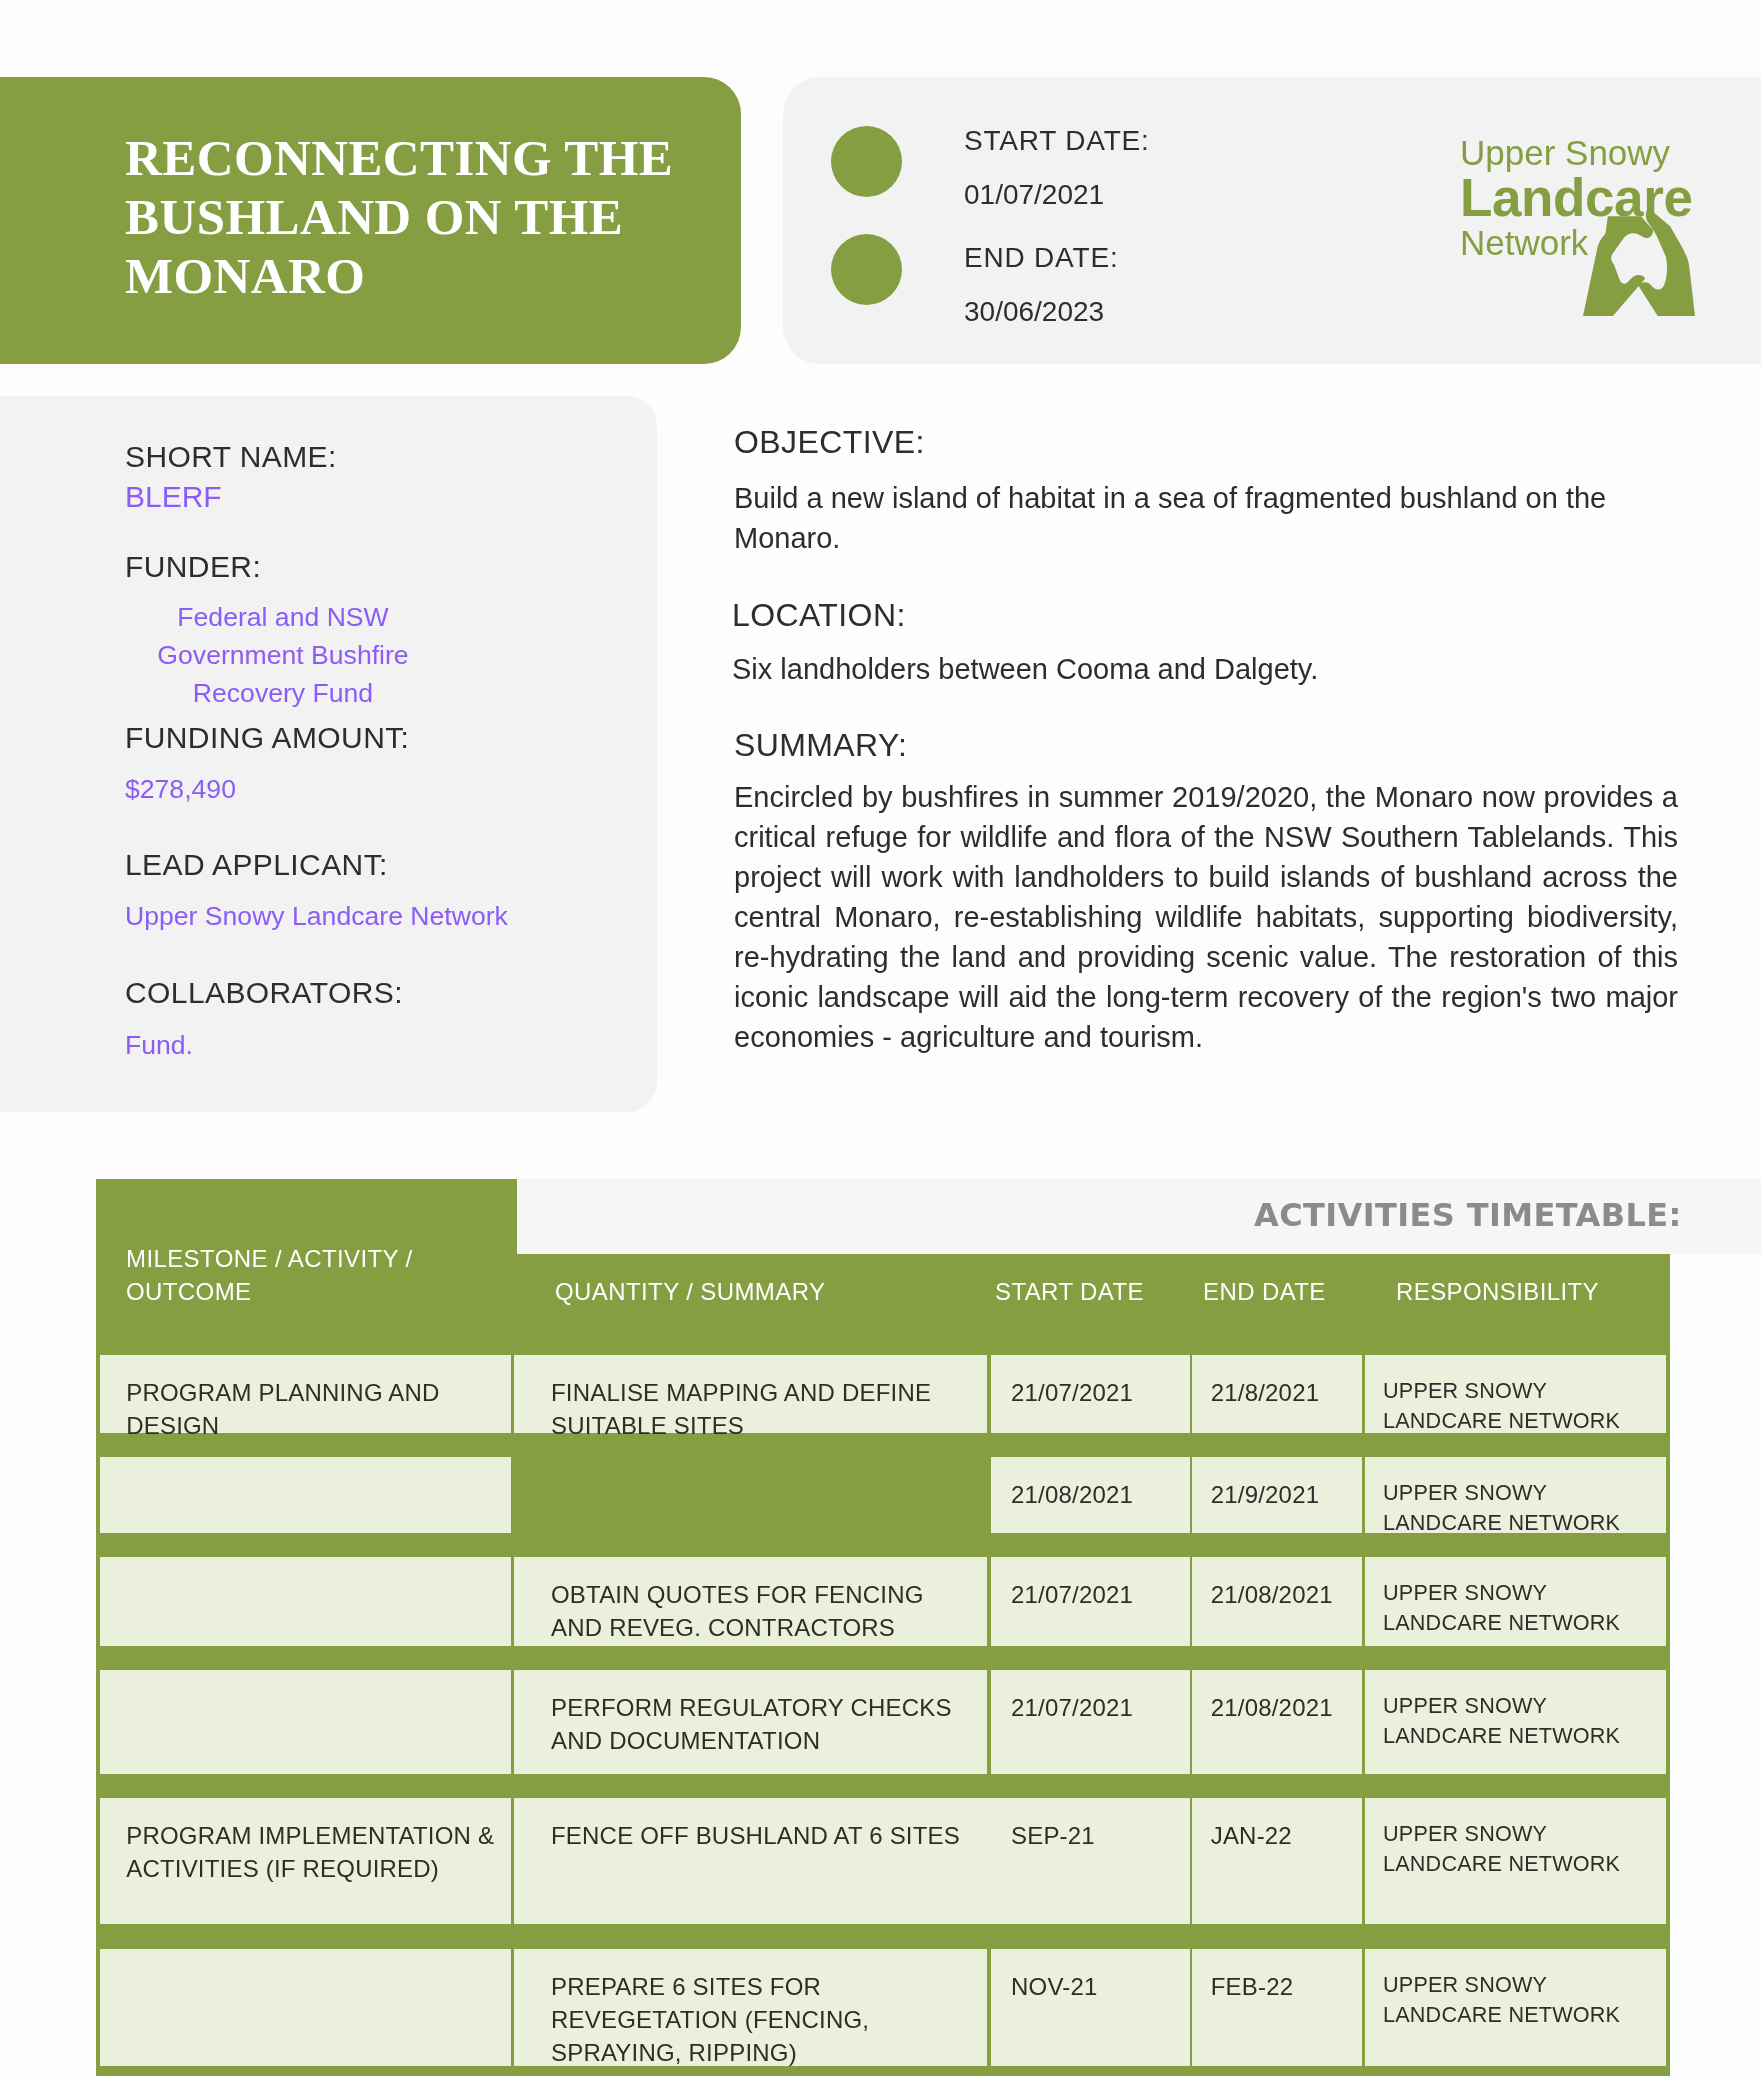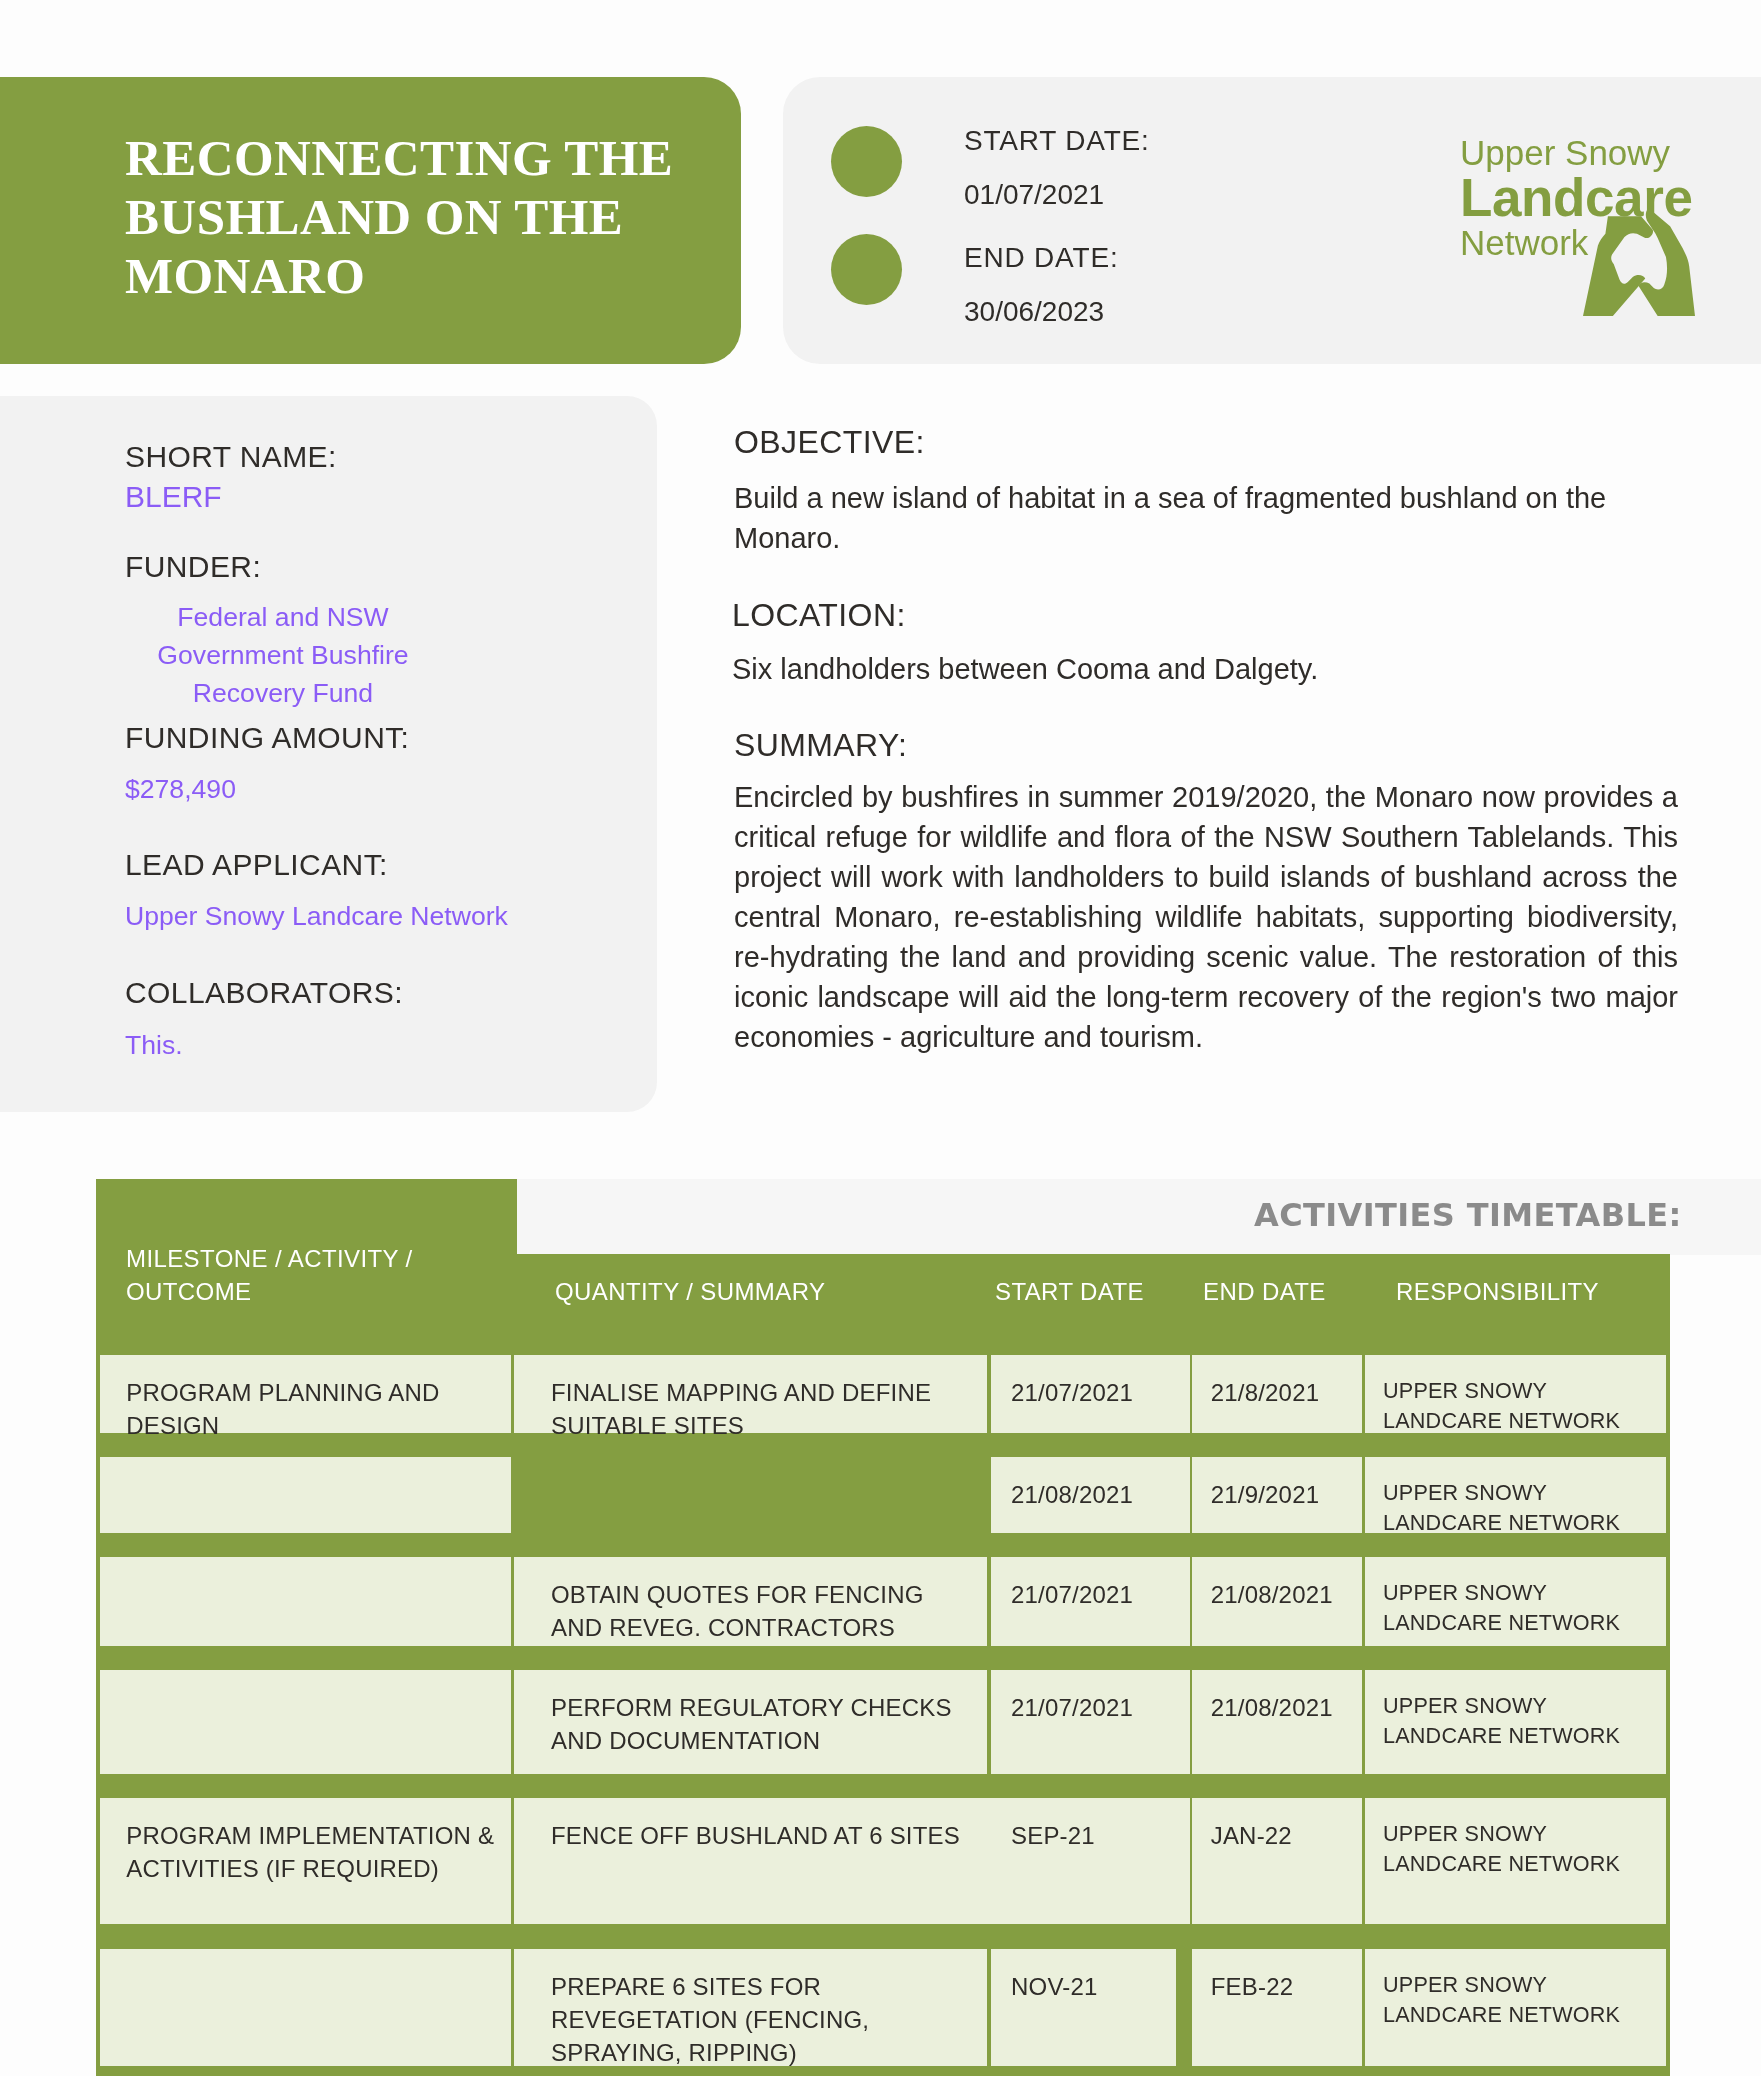--- a/index.html
+++ b/index.html
@@ -103,21 +103,21 @@
 <div id="info-panel" class="abs"></div>
 <div class="abs info-label" style="top:440px;">SHORT NAME:</div>
 <div class="abs info-val" style="top:478px; font-size:30px;">BLERF</div>
 <div class="abs info-label" style="top:550px;">FUNDER:</div>
 <div class="abs info-val" style="top:598px; width:316px;">Federal and NSW Government Bushfire Recovery Fund</div>
 <div class="abs info-label" style="top:721px;">FUNDING AMOUNT:</div>
 <div class="abs info-val" style="top:770px;">$278,490</div>
 <div class="abs info-label" style="top:848px;">LEAD APPLICANT:</div>
 <div class="abs info-val" style="top:897px;">Upper Snowy Landcare Network</div>
 <div class="abs info-label" style="top:976px;">COLLABORATORS:</div>
-<div class="abs info-val" style="top:1026px;">This.</div>
+<div class="abs info-val" style="top:1026px;">Fund.</div>
 
 <div class="abs sec-head" style="left:734px; top:424px;">OBJECTIVE:</div>
 <div class="abs sec-body" style="left:734px; top:478px; width:939px;">Build a new island of habitat in a sea of fragmented bushland on the Monaro.</div>
 <div class="abs sec-head" style="left:732px; top:597px;">LOCATION:</div>
 <div class="abs sec-body" style="left:732px; top:649px; width:939px;">Six landholders between Cooma and Dalgety.</div>
 <div class="abs sec-head" style="left:734px; top:727px;">SUMMARY:</div>
 <div id="summary-body" class="abs sec-body" style="left:734px; top:777px; width:944px;">Encircled by bushfires in summer 2019/2020, the Monaro now provides a critical refuge for wildlife and flora of the NSW Southern Tablelands. This project will work with landholders to build islands of bushland across the central Monaro, re-establishing wildlife habitats, supporting biodiversity, re-hydrating the land and providing scenic value. The restoration of this iconic landscape will aid the long-term recovery of the region's two major economies - agriculture and tourism.</div>
 
 <div id="tt-banner" class="abs"></div>
 <div id="tt-title" class="abs">ACTIVITIES TIMETABLE:</div>
@@ -161,21 +161,21 @@
     <div class="tr" style="top: 447px; height: 146px;">
       <div class="td" style="left: 4.2px; width: 411px; padding: 21px 8.3px 0px 26px;">PROGRAM IMPLEMENTATION &amp; ACTIVITIES (IF REQUIRED)</div>
       <div class="td" style="left: 418px; width: 533px; padding: 21px 8.3px 0px 37px;">FENCE OFF BUSHLAND AT 6 SITES</div>
       <div class="td" style="left: 895px; width: 199px; padding: 21px 8.3px 0px 20px;">SEP-21</div>
       <div class="td" style="left: 1096px; width: 170px; padding: 21px 8.3px 0px 18.7px;">JAN-22</div>
       <div class="td resp" style="left: 1269px; width: 301px; padding: 21px 8.3px 0px 18px;">UPPER SNOWY LANDCARE NETWORK</div>
     </div>
     <div class="tr" style="top: 598px; height: 137px;">
       <div class="td" style="left: 4.2px; width: 411px; padding: 21px 8.3px 0px 26px;"></div>
       <div class="td" style="left: 418px; width: 473px; padding: 21px 8.3px 0px 37px;">PREPARE 6 SITES FOR REVEGETATION (FENCING, SPRAYING, RIPPING)</div>
-      <div class="td" style="left: 895px; width: 185px; padding: 21px 8.3px 0px 20px;">NOV-21</div>
+      <div class="td" style="left: 895px; width: 199px; padding: 21px 8.3px 0px 20px;">NOV-21</div>
       <div class="td" style="left: 1096px; width: 170px; padding: 21px 8.3px 0px 18.7px;">FEB-22</div>
       <div class="td resp" style="left: 1269px; width: 301px; padding: 21px 8.3px 0px 18px;">UPPER SNOWY LANDCARE NETWORK</div>
     </div>
     <div class="tr" style="top: 739px; height: 96px;">
       <div class="td" style="left: 4.2px; width: 411px; padding: 21px 8.3px 0px 26px;"></div>
       <div class="td" style="left: 418px; width: 473px; padding: 21px 8.3px 0px 37px;">PLANT AT 6 REVEGETATION SITES</div>
       <div class="td" style="left: 895px; width: 199px; padding: 21px 8.3px 0px 20px;">APR-22</div>
       <div class="td" style="left: 1096px; width: 170px; padding: 21px 8.3px 0px 18.7px;">DEC-22</div>
       <div class="td resp" style="left: 1269px; width: 301px; padding: 21px 8.3px 0px 18px;">UPPER SNOWY LANDCARE NETWORK</div>
     </div>

